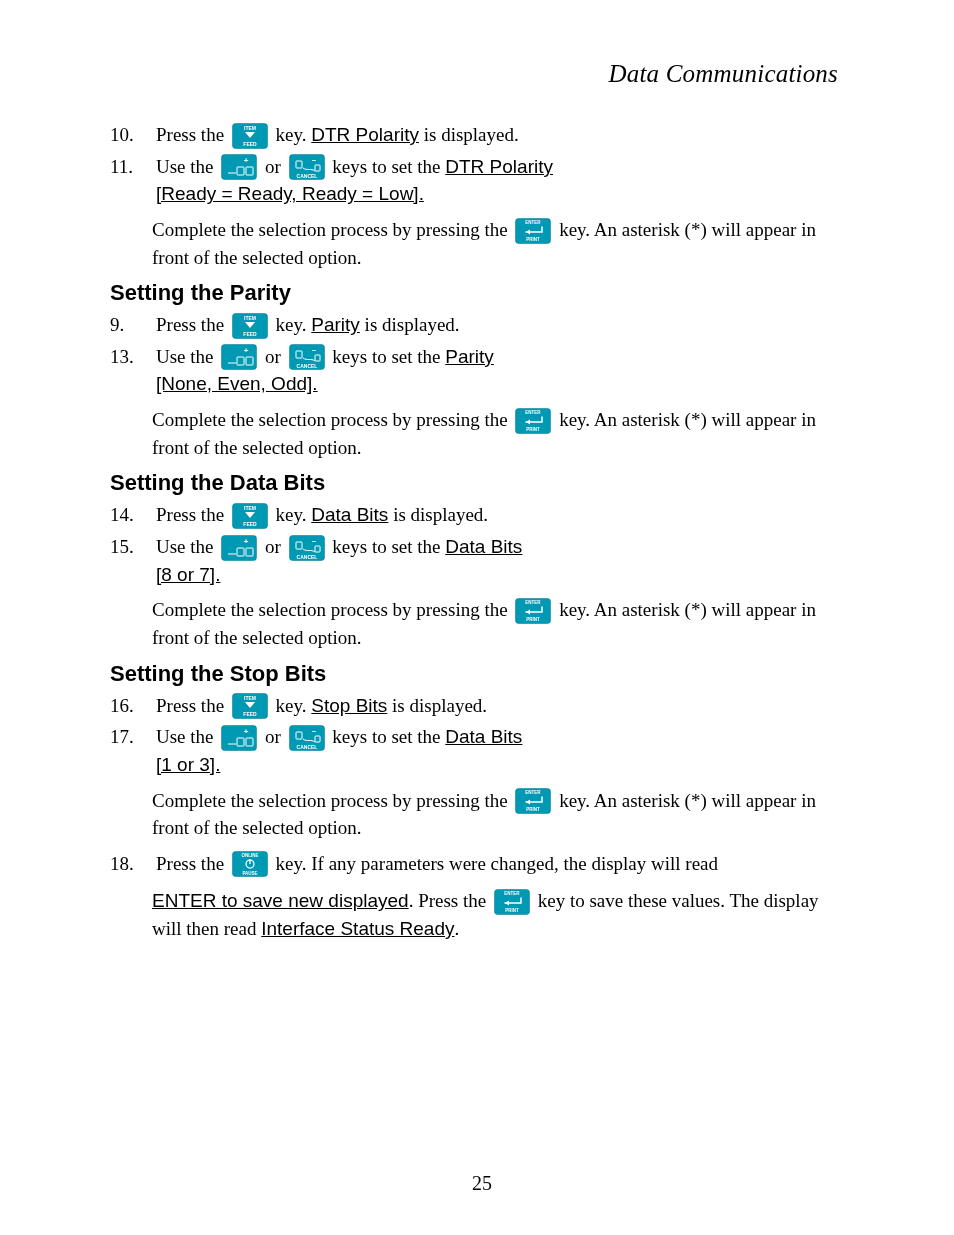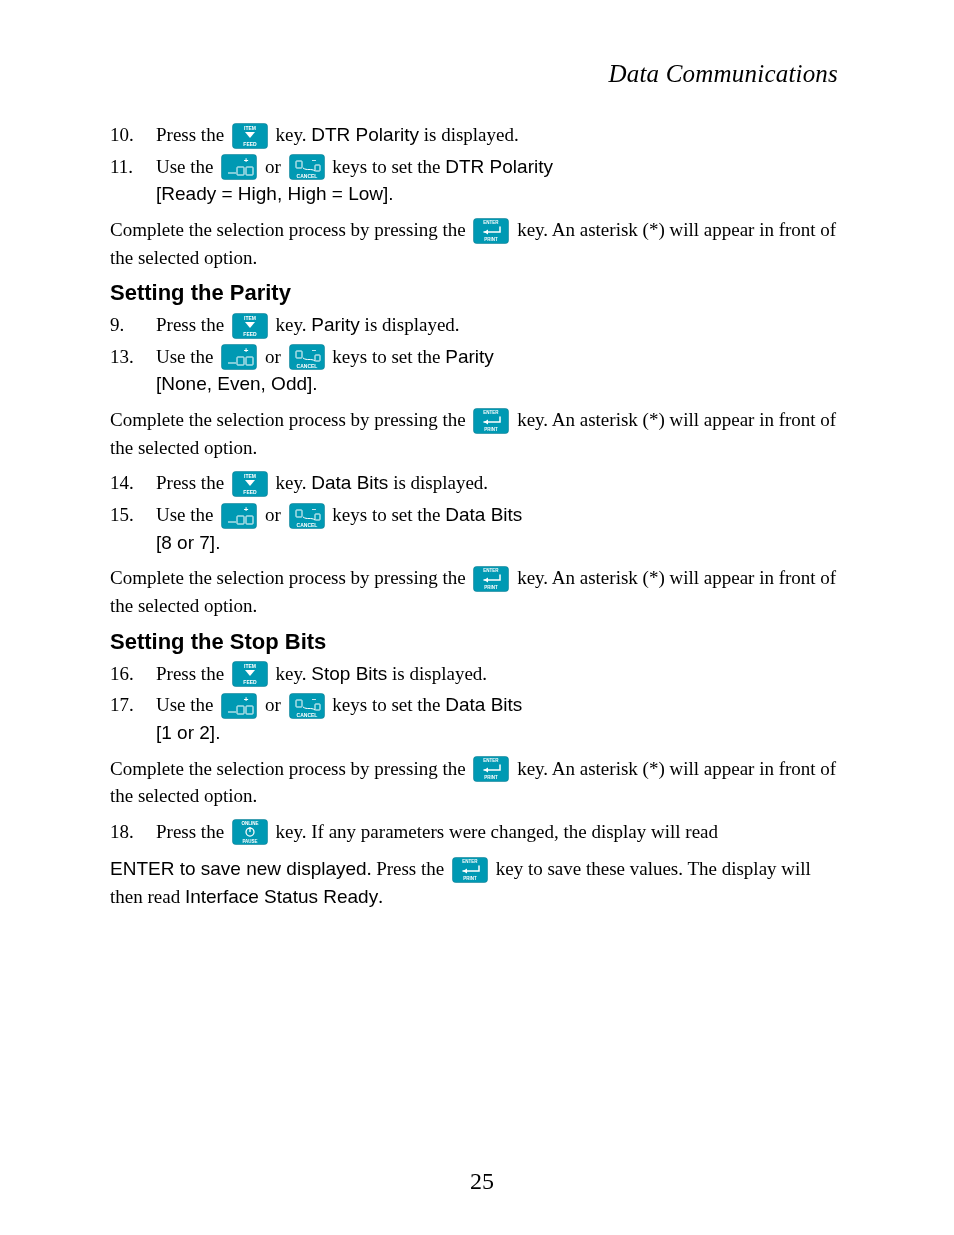--- a/index.html
+++ b/index.html
@@ -40,27 +40,29 @@
   .step .num {
     width: 42px;
     flex: 0 0 42px;
     text-align: left;
     padding-right: 4px;
   }
   .step .body {
     flex: 1 1 auto;
   }
   .sub {
+    margin-left: 42px;
     font-size: 19px;
     line-height: 1.35;
     margin-top: 10px;
     margin-bottom: 10px;
   }
   .sans-inline {
     font-family: Arial, Helvetica, sans-serif;
+    text-decoration: underline;
   }
   .keycap {
     display: inline-block;
     vertical-align: middle;
     width: 36px;
     height: 26px;
     margin: 0 3px;
     position: relative;
     top: -1px;
   }
@@ -68,21 +70,21 @@
     width: 100%;
     height: 100%;
     display: block;
   }
   .page-num {
     position: absolute;
     bottom: 40px;
     left: 16px;
     right: 0;
     text-align: center;
-    font-size: 24px;
+    font-size: 20px;
   }
 </style>
 </head>
 <body>
 
 <div class="page">
   <div class="header-title">Data Communications</div>
   <div id="content">
       <div class="step">
                <div class="num">10.</div>
@@ -105,21 +107,21 @@
     </g>
   </svg></span> or <span class="keycap"><svg viewBox="0 0 72 52">
     <rect x="1" y="1" width="70" height="50" rx="6" fill="#0099b3" stroke="#00758a"></rect>
     <text x="50" y="15" text-anchor="middle" fill="#ffffff" font-family="Arial" font-size="16" font-weight="bold">–</text>
     <g stroke="#ffffff" stroke-width="2" fill="none">
       <rect x="14" y="14" width="12" height="14" rx="1"></rect>
       <path d="M28 28 C36 34, 44 28, 52 34"></path>
       <rect x="52" y="22" width="10" height="12" rx="1"></rect>
     </g>
     <text x="36" y="47" text-anchor="middle" fill="#ffffff" font-family="Arial" font-size="10" font-weight="bold">CANCEL</text>
-  </svg></span> keys to set the <span class="sans-inline">DTR Polarity</span><br><span class="sans-inline">[Ready = High, High = Low].</span></div>
+  </svg></span> keys to set the <span class="sans-inline">DTR Polarity</span><br><span class="sans-inline">[Ready = Ready, Ready = Low].</span></div>
       </div>
       <div class="sub">Complete the selection process by pressing the <span class="keycap"><svg viewBox="0 0 72 52">
     <rect x="1" y="1" width="70" height="50" rx="6" fill="#0099b3" stroke="#00758a"></rect>
     <text x="36" y="12" text-anchor="middle" fill="#ffffff" font-family="Arial" font-size="9" font-weight="bold">ENTER</text>
     <g stroke="#ffffff" stroke-width="3" fill="none" stroke-linecap="round">
       <path d="M54 18 L54 28 L22 28"></path>
       <polygon points="22,28 30,23 30,33" fill="#ffffff" stroke="none"></polygon>
     </g>
     <text x="36" y="46" text-anchor="middle" fill="#ffffff" font-family="Arial" font-size="9" font-weight="bold">PRINT</text>
   </svg></span> key. An asterisk (*) will appear in front of the selected option.</div>
@@ -156,20 +158,21 @@
       </div>
       <div class="sub">Complete the selection process by pressing the <span class="keycap"><svg viewBox="0 0 72 52">
     <rect x="1" y="1" width="70" height="50" rx="6" fill="#0099b3" stroke="#00758a"></rect>
     <text x="36" y="12" text-anchor="middle" fill="#ffffff" font-family="Arial" font-size="9" font-weight="bold">ENTER</text>
     <g stroke="#ffffff" stroke-width="3" fill="none" stroke-linecap="round">
       <path d="M54 18 L54 28 L22 28"></path>
       <polygon points="22,28 30,23 30,33" fill="#ffffff" stroke="none"></polygon>
     </g>
     <text x="36" y="46" text-anchor="middle" fill="#ffffff" font-family="Arial" font-size="9" font-weight="bold">PRINT</text>
   </svg></span> key. An asterisk (*) will appear in front of the selected option.</div>
+      <div class="section-heading">Setting the Data Bits</div>
       <div class="step">
                <div class="num">14.</div>
                <div class="body">Press the <span class="keycap"><svg viewBox="0 0 72 52">
     <rect x="1" y="1" width="70" height="50" rx="6" fill="#0099b3" stroke="#00758a"></rect>
     <text x="36" y="13" text-anchor="middle" fill="#ffffff" font-family="Arial" font-size="10" font-weight="bold">ITEM</text>
     <polygon points="36,18 46,30 26,30" fill="#ffffff" transform="rotate(180 36 24)"></polygon>
     <text x="36" y="45" text-anchor="middle" fill="#ffffff" font-family="Arial" font-size="10" font-weight="bold">FEED</text>
   </svg></span> key. <span class="sans-inline">Data Bits</span> is displayed.</div>
       </div>
       <div class="step">
@@ -224,21 +227,21 @@
     </g>
   </svg></span> or <span class="keycap"><svg viewBox="0 0 72 52">
     <rect x="1" y="1" width="70" height="50" rx="6" fill="#0099b3" stroke="#00758a"></rect>
     <text x="50" y="15" text-anchor="middle" fill="#ffffff" font-family="Arial" font-size="16" font-weight="bold">–</text>
     <g stroke="#ffffff" stroke-width="2" fill="none">
       <rect x="14" y="14" width="12" height="14" rx="1"></rect>
       <path d="M28 28 C36 34, 44 28, 52 34"></path>
       <rect x="52" y="22" width="10" height="12" rx="1"></rect>
     </g>
     <text x="36" y="47" text-anchor="middle" fill="#ffffff" font-family="Arial" font-size="10" font-weight="bold">CANCEL</text>
-  </svg></span> keys to set the <span class="sans-inline">Data Bits</span><br><span class="sans-inline">[1 or 2].</span></div>
+  </svg></span> keys to set the <span class="sans-inline">Data Bits</span><br><span class="sans-inline">[1 or 3].</span></div>
       </div>
       <div class="sub">Complete the selection process by pressing the <span class="keycap"><svg viewBox="0 0 72 52">
     <rect x="1" y="1" width="70" height="50" rx="6" fill="#0099b3" stroke="#00758a"></rect>
     <text x="36" y="12" text-anchor="middle" fill="#ffffff" font-family="Arial" font-size="9" font-weight="bold">ENTER</text>
     <g stroke="#ffffff" stroke-width="3" fill="none" stroke-linecap="round">
       <path d="M54 18 L54 28 L22 28"></path>
       <polygon points="22,28 30,23 30,33" fill="#ffffff" stroke="none"></polygon>
     </g>
     <text x="36" y="46" text-anchor="middle" fill="#ffffff" font-family="Arial" font-size="9" font-weight="bold">PRINT</text>
   </svg></span> key. An asterisk (*) will appear in front of the selected option.</div>

